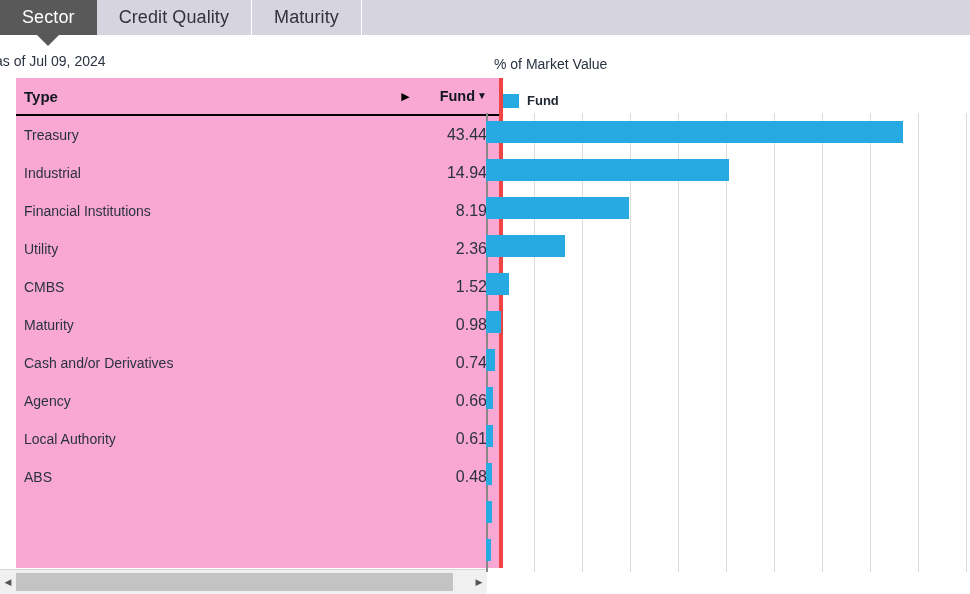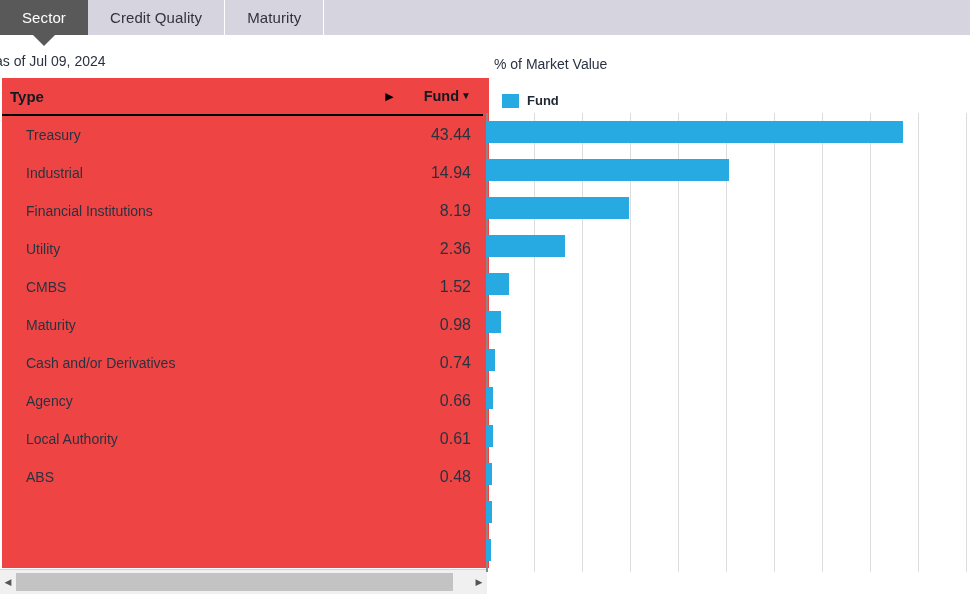--- a/index.html
+++ b/index.html
@@ -30,21 +30,21 @@
     height: 35px;
     background: #d6d4de;
     display: flex;
     align-items: stretch;
   }
   .tab {
     display: flex;
     align-items: center;
     justify-content: center;
     padding: 14px 22px;
-    font-size: 15px;
+    font-size: 18px;
     color: #33333d;
     background: #d6d4de;
     cursor: pointer;
     position: relative;
     white-space: nowrap;
     border-right: 1px solid #ffffff;
     letter-spacing: .1px;
   }
   .tab.active {
     background: #595959;
@@ -100,26 +100,26 @@
   .legend-label {
     font-size: 13px;
     font-weight: bold;
     color: #1f2733;
     white-space: nowrap;
   }
 
   
   .table-pane {
     position: absolute;
-    left: 2px;
+    left: 16px;
     top: 78px;
     width: 487px;
     height: 490px;
-    background: #ef4444;
-    border-right: 6px solid #ef4444;
+    background: #f9a8d4;
+    border-right: 4px solid #ef4444;
     overflow: hidden;
   }
   .table-head {
     position: relative;
     height: 38px;
     display: flex;
     align-items: center;
     border-bottom: 2px solid #000000;
     padding: 0 12px 0 8px;
   }
@@ -147,21 +147,21 @@
   }
   .th-caret { font-size: 10px; line-height: 1; }
 
   .table-body {
     position: relative;
   }
   .trow {
     height: 38px;
     display: flex;
     align-items: center;
-    padding: 0 12px 0 24px;
+    padding: 0 12px 0 8px;
   }
   .td-label {
     font-size: 14px;
     color: #2a3240;
     flex: 1 1 auto;
     white-space: nowrap;
     overflow: hidden;
   }
   .td-value {
     font-size: 16px;

